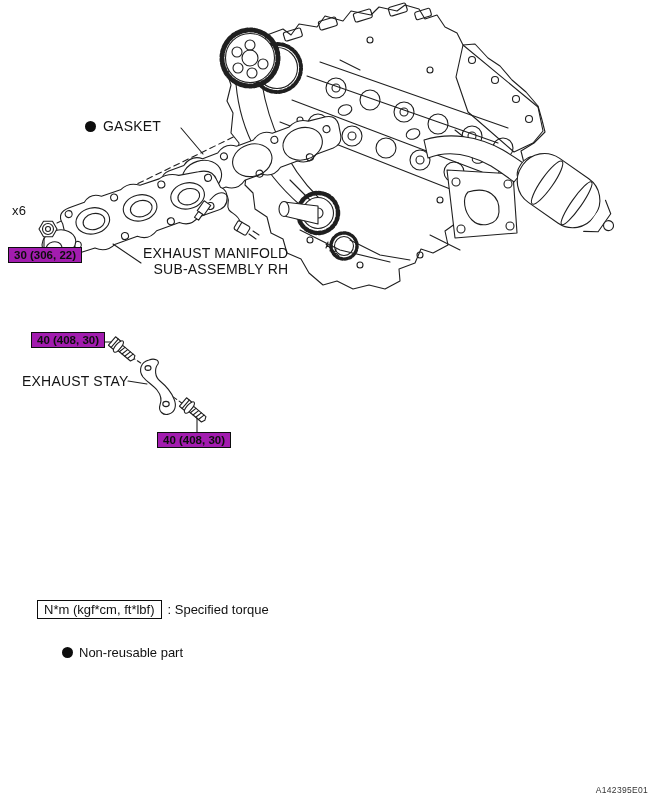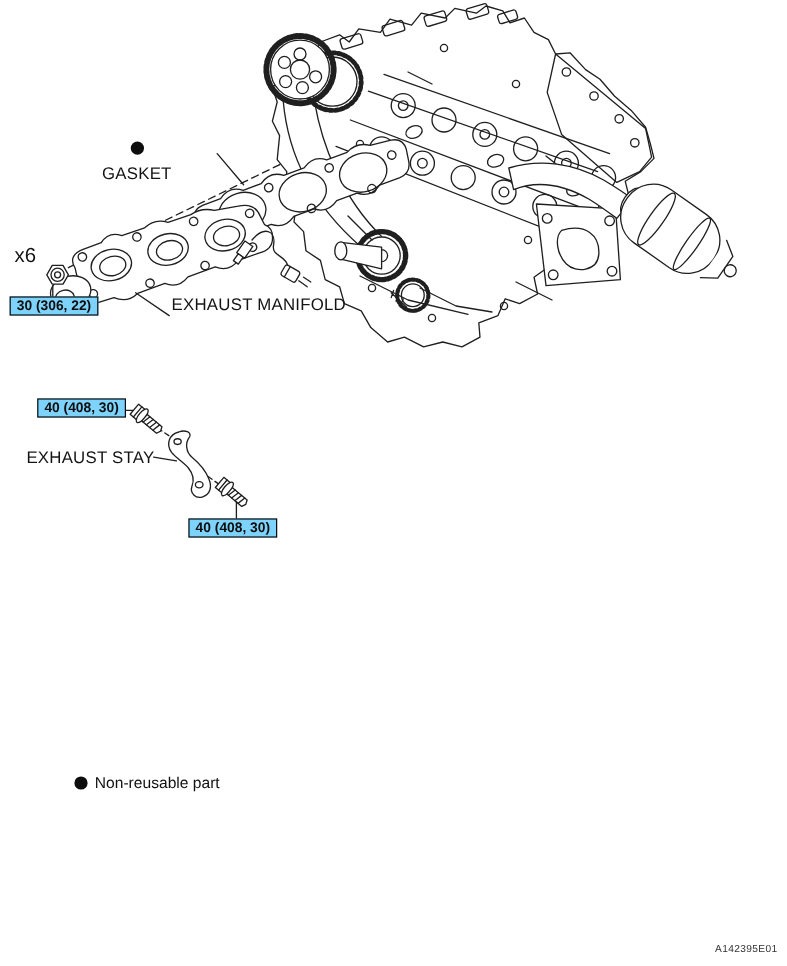--- a/index.html
+++ b/index.html
@@ -2,23 +2,23 @@
 <html><head>
 <meta charset="utf-8">
 <style>
   * { margin:0; padding:0; box-sizing:border-box; }
   html,body { background:#fff; }
   body { font-family:"Liberation Sans","DejaVu Sans",sans-serif; color:#111; }
   #page { position:relative; width:656px; height:805px; background:#fff; overflow:hidden; }
   #art { position:absolute; left:0; top:0; }
   .lbl { position:absolute; font-size:14px; color:#141414; white-space:nowrap; letter-spacing:0.2px; }
   .lbl2 { line-height:16px;text-align:right; }
-  .dotrow { display:flex; align-items:center; gap:7px;flex-direction:column; }
+  .dotrow { display:flex; align-items:center; gap:7px; }
   .dot { width:11px; height:11px; border-radius:50%; background:#0d0d0d; flex:0 0 auto; }
-  .tq { position:absolute; border:1.6px solid #0d0d0d; background:#7dd3fc; font-weight:bold;
+  .tq { position:absolute; border:1.6px solid #0d0d0d; background:#a21caf; font-weight:bold;
         font-size:11.5px; padding:1px 5px; white-space:nowrap; color:#0d0d0d; }
   .legendrow { position:absolute; display:flex; align-items:center; gap:6px; font-size:13px; }
   .legendbox { border:1.3px solid #0d0d0d; padding:1px 6px; background:#fff; white-space:nowrap; }
   #figid { position:absolute; right:8px; top:785px; font-size:8.5px; color:#333; letter-spacing:0.3px; }
   svg * { vector-effect:non-scaling-stroke; }
 </style>
 </head>
 <body>
 
 <div id="page">
@@ -225,34 +225,39 @@
       <path d="M197,418 L197,432"></path>
       <path d="M128,381 L147,384"></path>
     </g>
   </svg>
 
   <div class="lbl dotrow" style="left:85px; top:118px;">
     <span class="dot"></span>
     <span>GASKET</span>
   </div>
 
-  <div class="lbl" style="left:12px; top:203px; font-size:17px;">x6</div>
+  <div class="lbl" style="left:12px; top:203px; font-size:13px;">x6</div>
 
   <div class="tq" style="left:8px; top:247px;">30 (306, 22)</div>
 
   <div class="lbl lbl2" style="left:143px; top:245px;">
     <div>EXHAUST MANIFOLD</div>
+    <div>SUB-ASSEMBLY RH</div>
   </div>
 
   <div class="tq" style="left:31px; top:332px;">40 (408, 30)</div>
 
   <div class="lbl" style="left:22px; top:373px;">EXHAUST STAY</div>
 
   <div class="tq" style="left:157px; top:432px;">40 (408, 30)</div>
 
+  <div class="legendrow" style="left:37px; top:600px;">
+    <span class="legendbox">N*m (kgf*cm, ft*lbf)</span>
+    <span>: Specified torque</span>
+  </div>
 
   <div class="legendrow" style="left:62px; top:645px;">
     <span class="dot"></span>
     <span>Non-reusable part</span>
   </div>
 
   <div id="figid">A142395E01</div>
 </div>
 
 </body></html>

